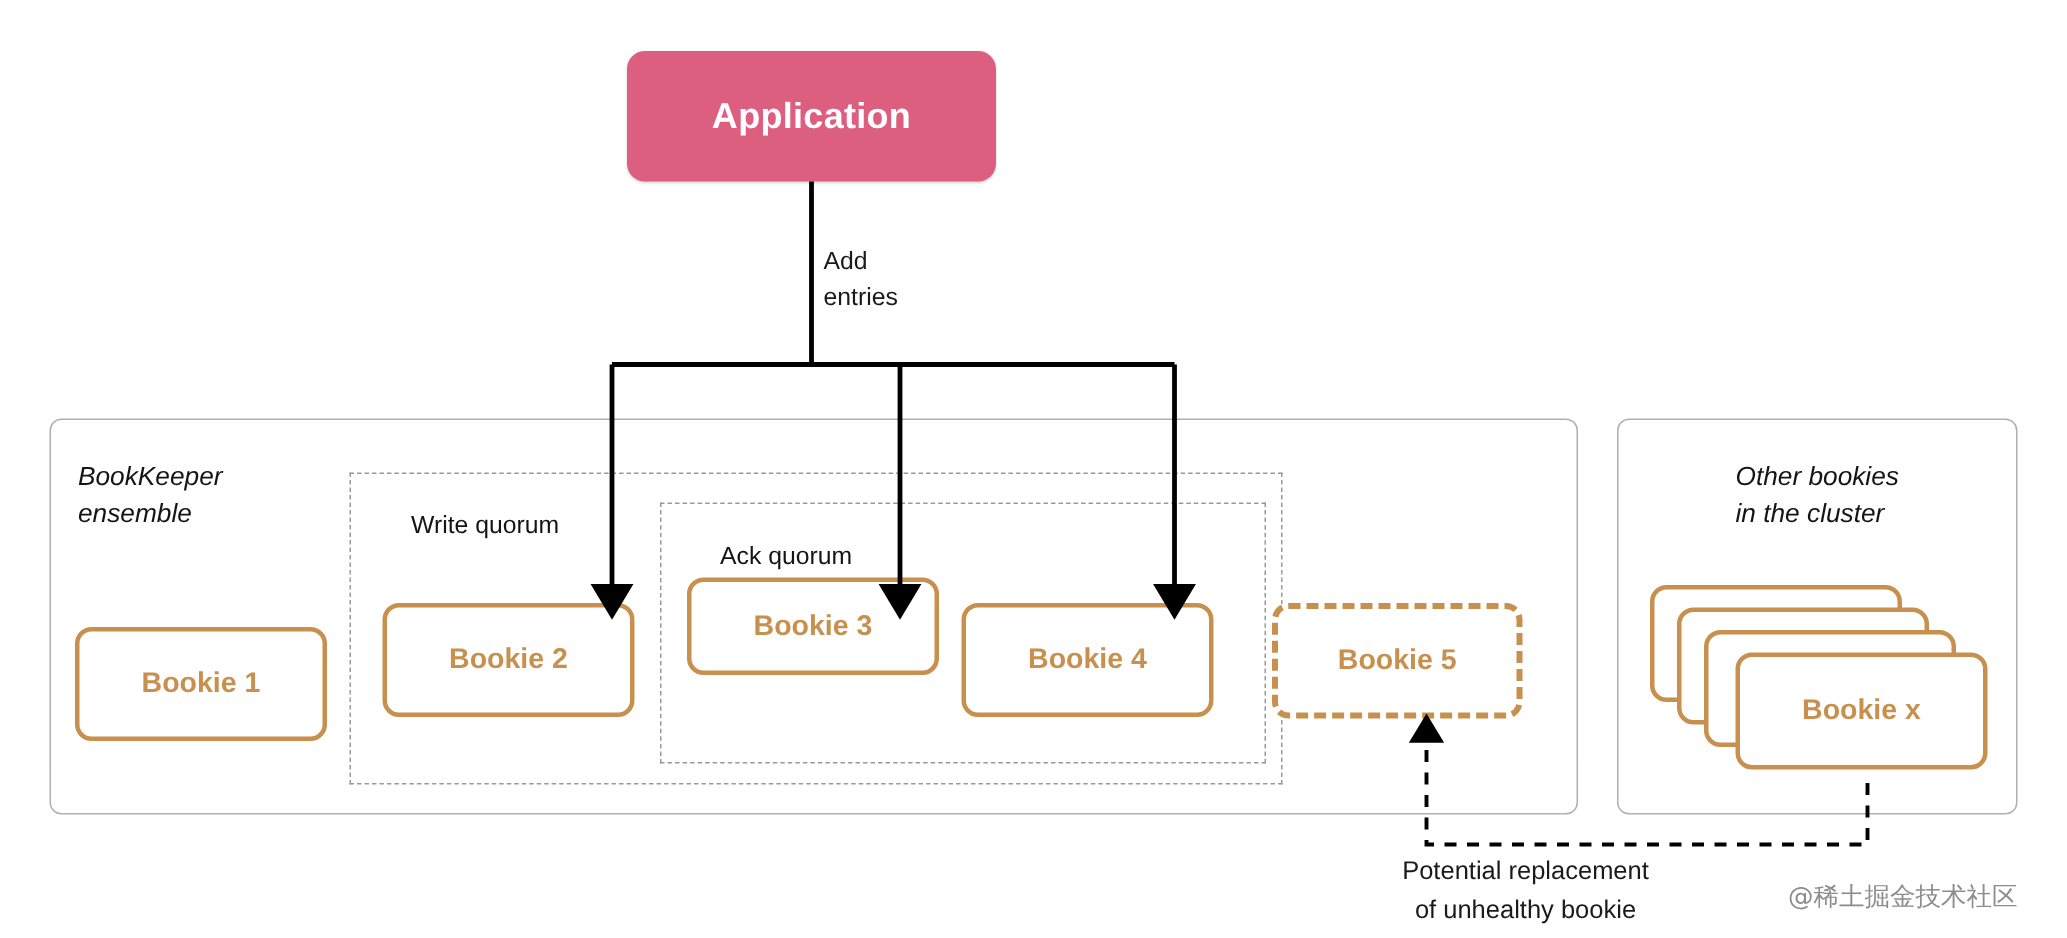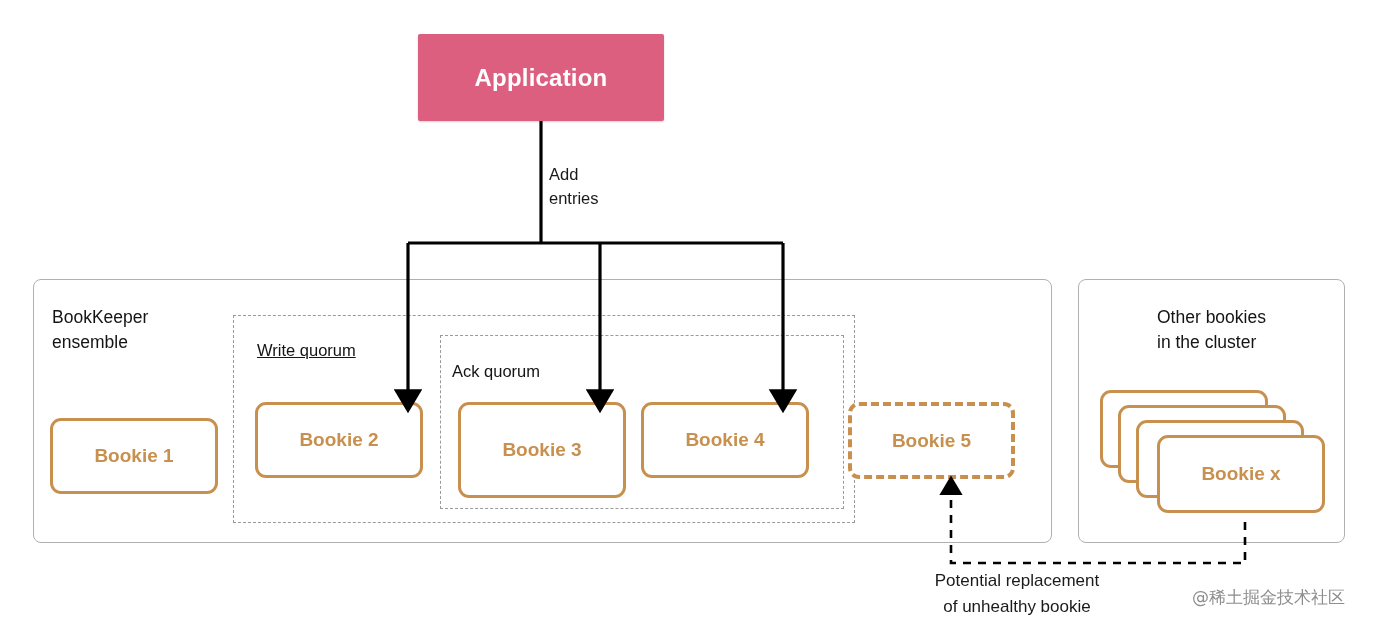--- a/index.html
+++ b/index.html
@@ -19,21 +19,21 @@
   }
   .abs { position: absolute; }
 
   
   #app-box {
     left: 418px;
     top: 34px;
     width: 246px;
     height: 87px;
     background: #DC5F80;
-    border-radius: 2px;
+    border-radius: 12px;
     display: flex;
     align-items: center;
     justify-content: center;
     box-shadow: 0 1px 2px rgba(0,0,0,0.18);
   }
   #app-box .label {
     color: #ffffff;
     font-size: 24px;
     font-weight: bold;
     letter-spacing: 0.2px;
@@ -66,38 +66,39 @@
     top: 279px;
     width: 265px;
     height: 262px;
   }
   .panel-title {
     position: absolute;
     font-size: 17.5px;
     color: #141414;
     line-height: 1.45;
     white-space: pre-line;
+    font-style: italic;
   }
   #ensemble-title { left: 52px; top: 305px; }
   #other-title    { left: 1157px; top: 305px; }
 
   
   .quorum {
     border: 1.6px dashed #9a9a9a;
     background: transparent;
   }
   #write-quorum { left: 233px; top: 315px; width: 620px; height: 206px; }
   #ack-quorum   { left: 440px; top: 335px; width: 402px; height: 172px; }
   .quorum-label {
     position: absolute;
     font-size: 16.5px;
     color: #141414;
   }
-  #write-quorum-label { left: 257px; top: 341px; text-decoration: underline; }
-  #ack-quorum-label   { left: 452px; top: 362px; text-align: center; }
+  #write-quorum-label { left: 274px; top: 341px; }
+  #ack-quorum-label   { left: 480px; top: 362px; text-align: center; }
 
   
   .bookie {
     border: 3.6px solid #C8904E;
     border-radius: 11px;
     background: #ffffff;
     display: flex;
     align-items: center;
     justify-content: center;
     box-sizing: border-box;
@@ -106,21 +107,21 @@
     color: #C8904E;
     font-size: 19px;
     font-weight: bold;
   }
   .bookie.dashed {
     border-style: dashed;
     border-width: 4px;
   }
   #bookie-1 { left: 50px;  top: 402px; width: 168px; height: 76px; margin-top: 16px; }
   #bookie-2 { left: 255px; top: 402px; width: 168px; height: 76px; }
-  #bookie-3 { left: 458px; top: 402px; width: 168px; height: 96px; }
+  #bookie-3 { left: 458px; top: 385px; width: 168px; height: 65px; }
   #bookie-4 { left: 641px; top: 402px; width: 168px; height: 76px; }
   #bookie-5 { left: 848px; top: 402px; width: 167px; height: 77px; }
 
   
   #stack { left: 1100px; top: 390px; width: 235px; height: 140px; }
   #stack .card {
     position: absolute;
     width: 168px;
     height: 78px;
     border: 3.6px solid #C8904E;

